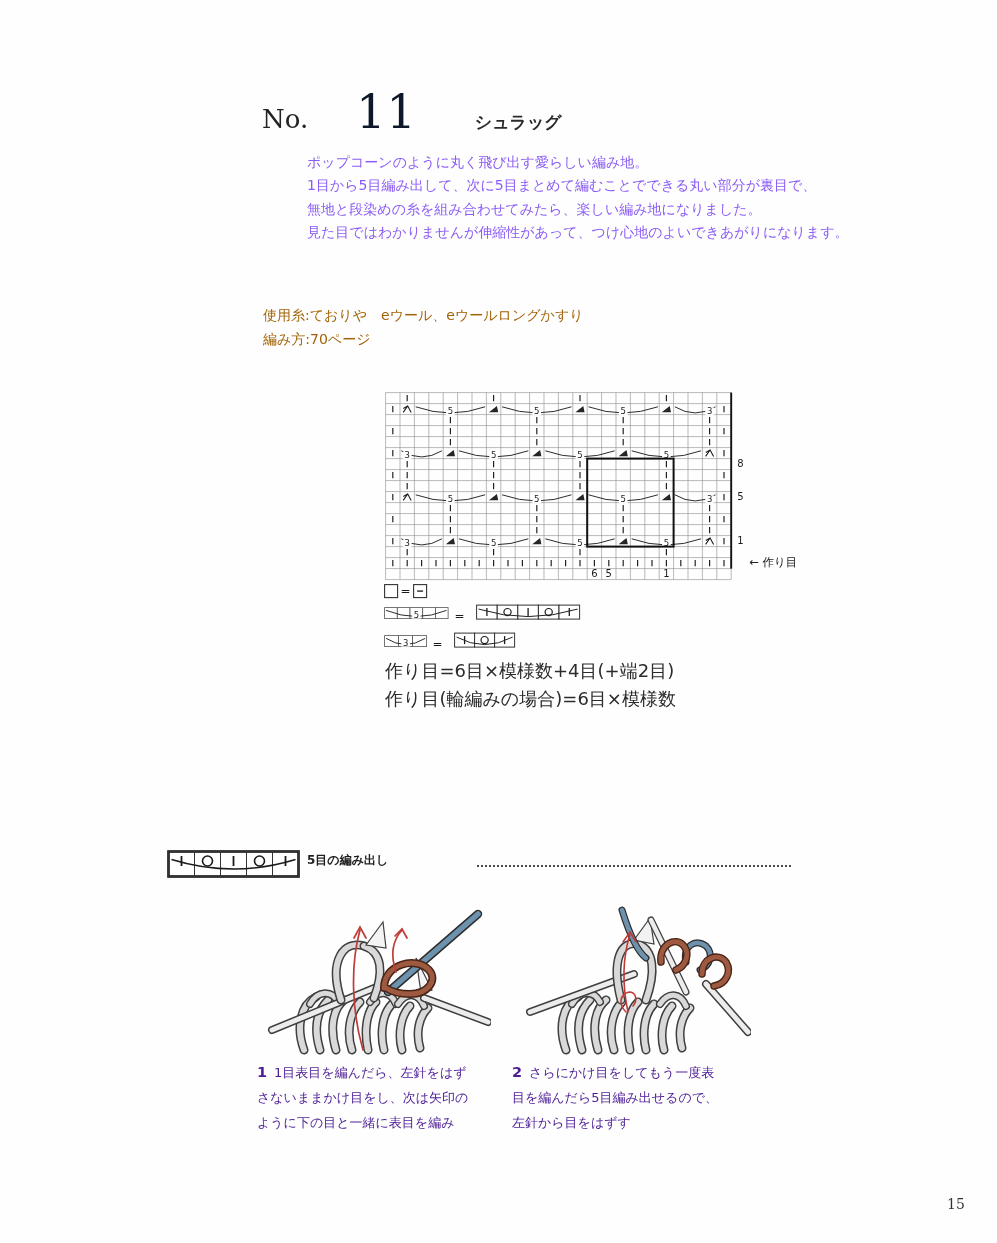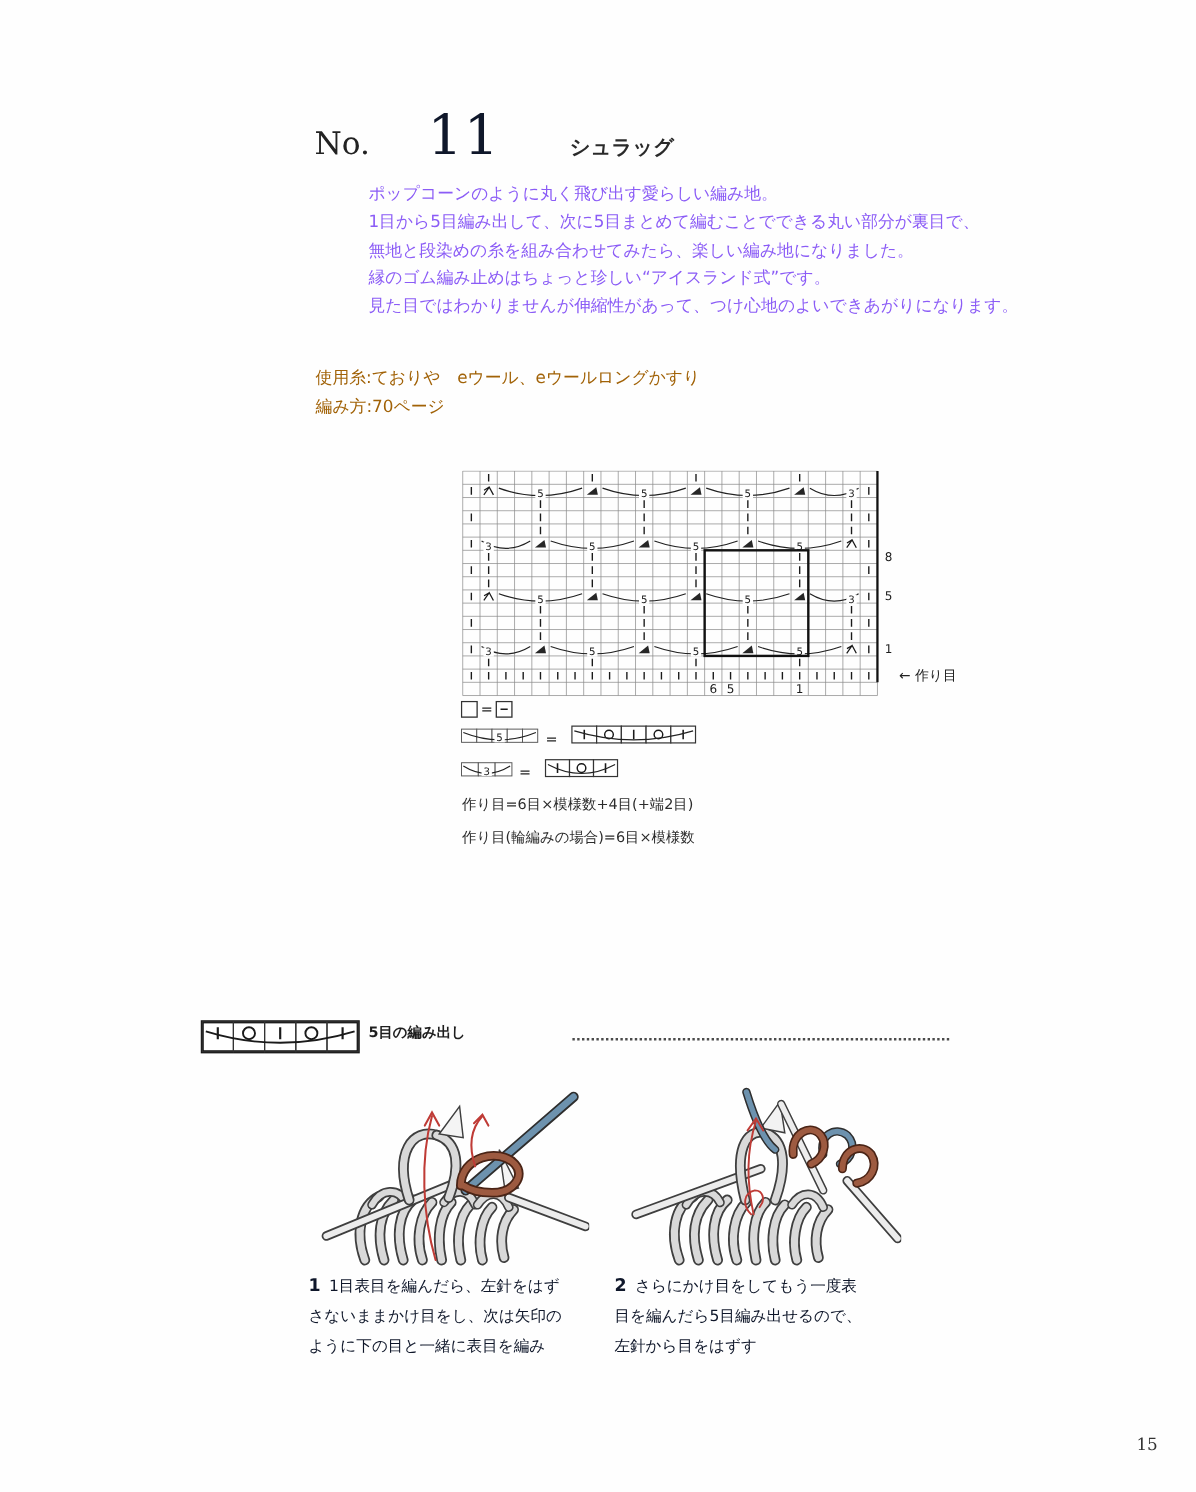--- a/index.html
+++ b/index.html
@@ -6,43 +6,42 @@
   body{position:relative;width:997px;height:1243px;background:#fefefe;
        font-family:"DejaVu Sans","Liberation Sans",sans-serif;color:#2d2d2d;overflow:hidden;}
   .abs{position:absolute;}
   .title-row{display:flex;align-items:baseline;gap:48px;}
   .title-no{font-family:"DejaVu Serif","Liberation Serif",serif;font-size:26px;color:#222;}
   .title-num{font-family:"DejaVu Serif","Liberation Serif",serif;font-size:46px;color:#0f172a;letter-spacing:1px;}
   .title-name{font-size:17px;font-weight:bold;margin-left:10px;color:#2a2a2a;}
   .desc{font-size:14px;line-height:23.3px;color:#8b5cf6;margin-left:44px;}
   .desc div{white-space:nowrap;}
   .mats{font-size:14px;line-height:23.5px;color:#a16207;}
-  .formulas{font-size:12px;line-height:27.5px;color:#2b2b2b;}
+  .formulas{font-size:18px;line-height:27.5px;color:#2b2b2b;}
   .section-title{font-size:12px;font-weight:bold;color:#1e1e1e;white-space:nowrap;}
   .dotline{border-top:2.5px dotted #4a4a4a;width:314px;height:0;}
-  .caption{font-size:13px;line-height:25px;color:#0f172a;}
+  .caption{font-size:13px;line-height:25px;color:#4c1d95;}
   .stepnum{font-weight:bold;font-size:14.5px;margin-right:7px;}
   .captext{white-space:pre-line;}
   .pagenum{font-family:"DejaVu Serif","Liberation Serif",serif;font-size:14px;color:#333;text-align:right;}
   svg{display:block;}
 </style>
 </head>
 <body>
 
 <div class="abs title-row" style="left:262px;top:85px;">
   <span class="title-no">No.</span>
     <span class="title-num">11</span>
     <span class="title-name">シュラッグ</span>
 </div>
 
 <div class="abs desc" style="left:263px;top:151px;">
   <div>ポップコーンのように丸く飛び出す愛らしい編み地。</div>
   <div>1目から5目編み出して、次に5目まとめて編むことでできる丸い部分が裏目で、</div>
   <div>無地と段染めの糸を組み合わせてみたら、楽しい編み地になりました。</div>
-  <div>縁のゴム編み止めはちょっと珍しい“アイスランド式”です。</div>
   <div>見た目ではわかりませんが伸縮性があって、つけ心地のよいできあがりになります。</div>
 </div>
 
 <div class="abs mats" style="left:263px;top:304px;">
   <div>使用糸:ておりや　eウール、eウールロングかすり</div>
   <div>編み方:70ページ</div>
 </div>
 
 <svg class="abs" style="left:385px;top:392px;" width="432" height="192" viewBox="0 0 432 192">
     <g transform="translate(0.6,0.6)">

